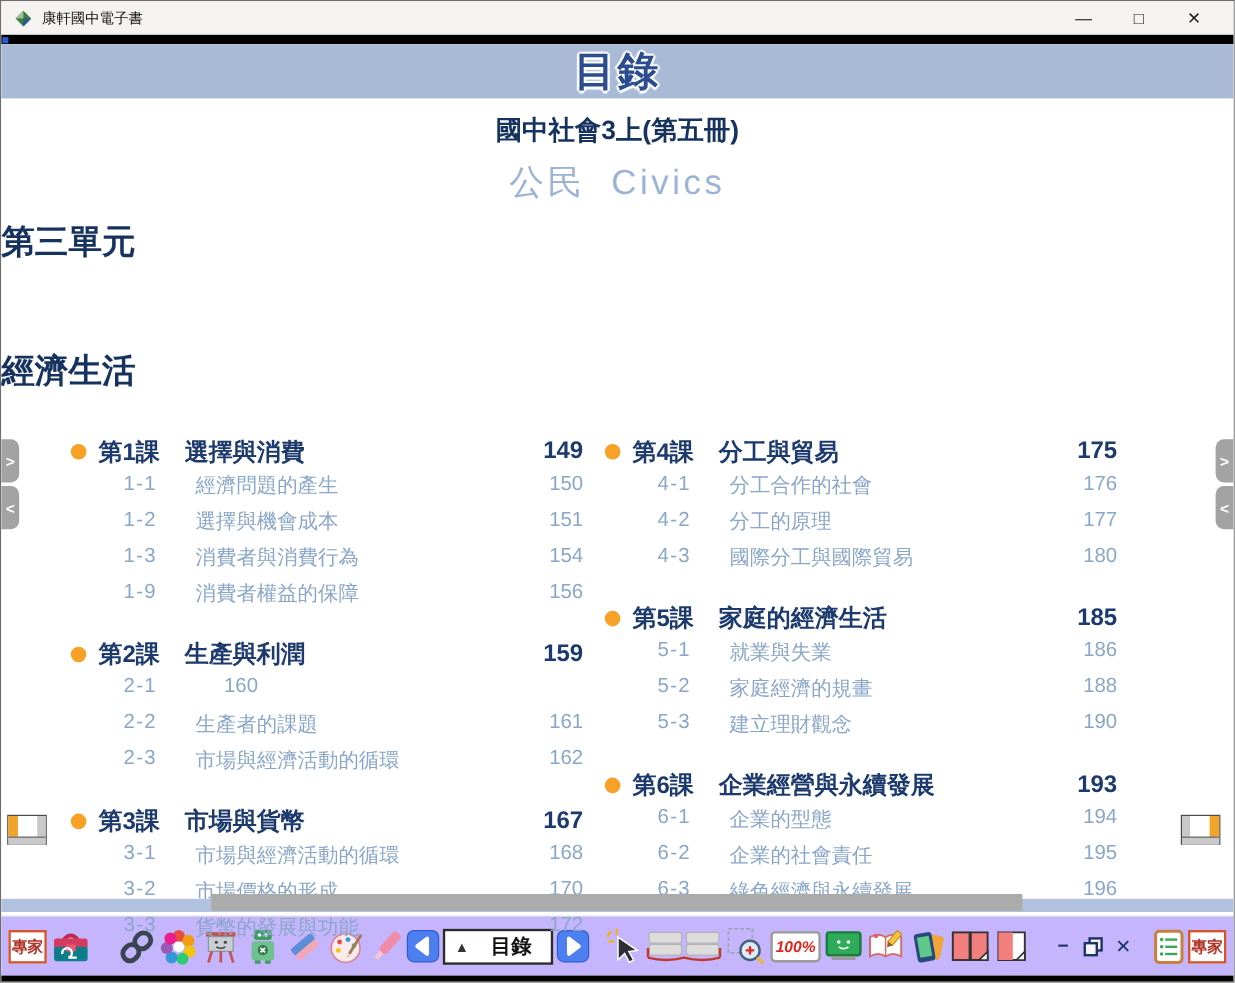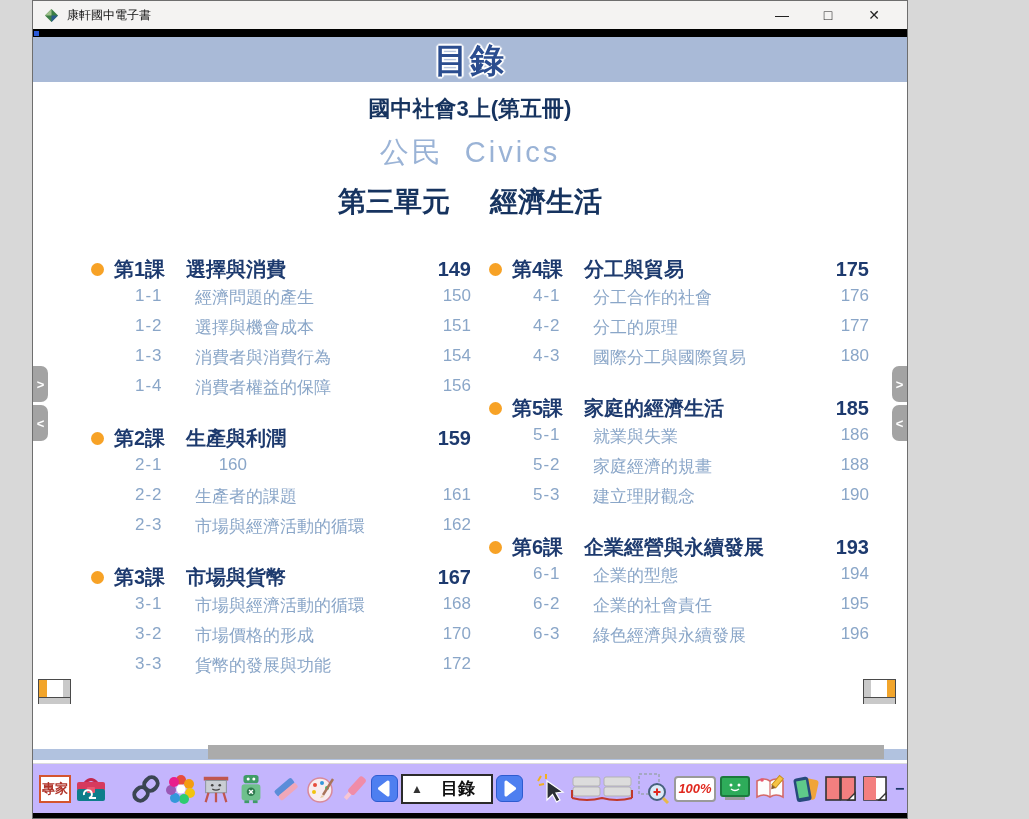--- a/index.html
+++ b/index.html
@@ -1,20 +1,20 @@
 <!DOCTYPE html>
 <html><head>
 <meta charset="utf-8">
 <style>
   html,body{margin:0;padding:0;background:#d8d8d8;}
   *{box-sizing:border-box;}
   .window{
-    width:876px;height:819px;background:#fff;border:1px solid #6e6e6e;
+    width:1029px;height:819px;background:#fff;border:1px solid #6e6e6e;
     font-family:"Liberation Sans","DejaVu Sans",sans-serif;
-    display:flex;flex-direction:column;position:relative;overflow:hidden;margin-left:32px;
+    display:flex;flex-direction:column;position:relative;overflow:hidden;
   }
   
   .titlebar{height:28px;background:#f4f3f2;display:flex;align-items:center;padding:0 10px;flex:none;}
   .app-icon{width:17px;height:17px;margin-right:7px;flex:none;}
   .win-title{font-size:12px;color:#111;}
   .win-controls{margin-left:auto;display:flex;align-items:center;gap:0;}
   .win-ctl{width:46px;text-align:center;font-size:14px;color:#222;cursor:default;line-height:28px;}
   
   .strip{height:8px;background:#000;position:relative;flex:none;}
   .strip.bottom{height:7px;}
@@ -22,21 +22,21 @@
   
   .page-area{height:726px;background:#fff;position:relative;flex:none;}
   .page-header{height:45px;background:#a9bad7;text-align:center;}
   .page-header-title{
     font-size:34px;font-weight:bold;color:#2b4d8f;line-height:46px;letter-spacing:2px;
     text-shadow:-2px 0 1px #fff,2px 0 1px #fff,0 -2px 1px #fff,0 2px 1px #fff,
                 -1px -1px 1px #fff,1px 1px 1px #fff,1px -1px 1px #fff,-1px 1px 1px #fff;
   }
   .book-title{text-align:center;font-size:22px;font-weight:bold;color:#16335f;margin-top:12px;}
   .book-subject{text-align:center;font-size:29px;color:#9ab3d6;letter-spacing:3px;word-spacing:10px;margin-top:9px;}
-  .unit-line{display:flex;justify-content:center;gap:40px;font-size:28px;font-weight:bold;color:#16335f;margin-top:10px;}
+  .unit-line{display:flex;justify-content:center;gap:69px;font-size:28px;font-weight:bold;color:#16335f;margin-top:10px;flex-direction:column;}
   
   .toc-wrap{display:flex;gap:18px;padding:16px 38px 0 58px;}
   .toc-col{width:427px;}
   .toc-chapter{display:flex;align-items:center;font-size:20px;font-weight:bold;color:#1d3a6e;height:33px;margin-top:16px;cursor:pointer;}
   .toc-chapter .bullet{width:13px;height:13px;border-radius:50%;background:#f7a226;margin-right:10px;flex:none;}
   .toc-chapter .ch-label{width:72px;flex:none;}
   .toc-chapter .ch-title{flex:1;}
   .toc-chapter .ch-page{width:52px;text-align:right;}
   .toc-section{display:flex;align-items:flex-start;font-size:17px;color:#8aa6c8;height:30px;padding-left:44px;cursor:pointer;}
   .toc-section .sec-num{width:60px;flex:none;letter-spacing:1px;}
@@ -126,21 +126,21 @@
             <span class="sec-num">1-2</span>
             <span class="sec-title">選擇與機會成本</span>
             <span class="sec-page">151</span>
           </div>
           <div class="toc-section">
             <span class="sec-num">1-3</span>
             <span class="sec-title">消費者與消費行為</span>
             <span class="sec-page">154</span>
           </div>
           <div class="toc-section">
-            <span class="sec-num">1-4</span>
+            <span class="sec-num">1-9</span>
             <span class="sec-title">消費者權益的保障</span>
             <span class="sec-page">156</span>
           </div>
           <div class="toc-chapter">
             <span class="bullet"></span>
             <span class="ch-label">第2課</span>
             <span class="ch-title">生產與利潤</span>
             <span class="ch-page">159</span>
           </div>
           <div class="toc-section">

